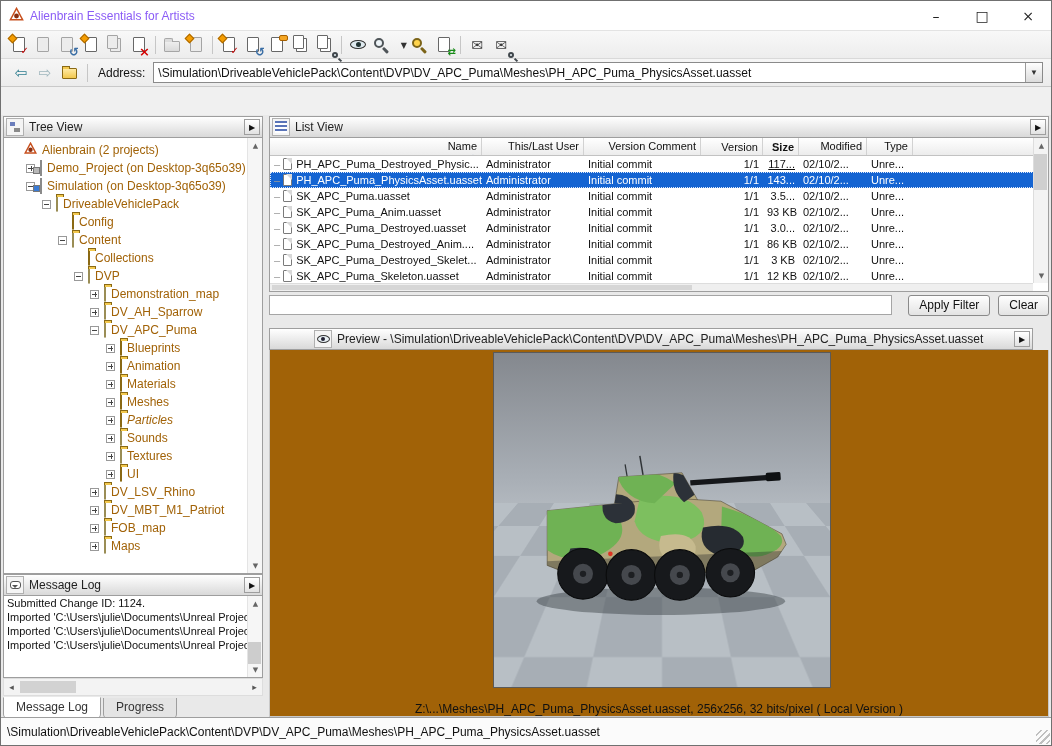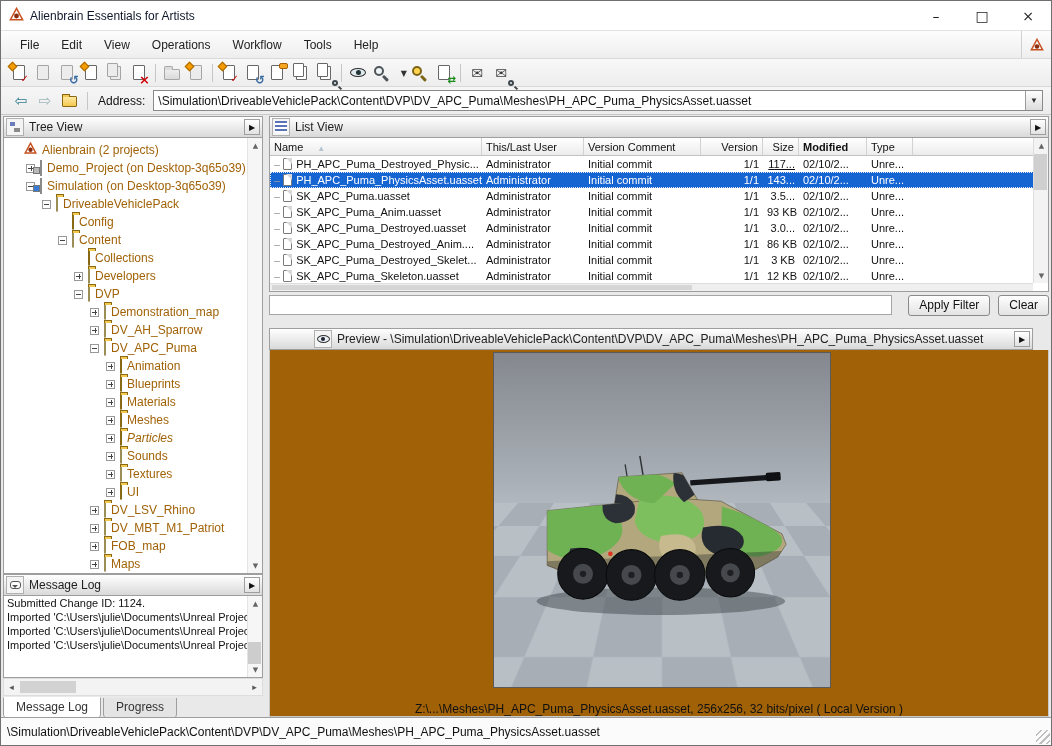--- a/index.html
+++ b/index.html
@@ -4,21 +4,21 @@
 <style>
   * { margin:0; padding:0; box-sizing:border-box; }
   html,body { width:1052px; height:746px; overflow:hidden;
     font-family:"Liberation Sans","DejaVu Sans",sans-serif; font-size:12px; color:#111; }
   .window { position:relative; width:1052px; height:746px; background:#f0f0f0;
     border:1px solid #707070; }
 
   
   .titlebar { height:30px; background:#fff; display:flex; align-items:center; border-bottom:1px solid #e3e3e3; }
   .titlebar .app-logo { margin:0 6px 0 8px; }
-  .title-text { font-size:12px; color:#0f172a; }
+  .title-text { font-size:12px; color:#8b5cf6; }
   .win-btns { margin-left:auto; display:flex; height:100%; }
   .win-btn { width:46px; height:100%; display:flex; align-items:center; justify-content:center;
     font-size:14px; color:#222; font-family:"DejaVu Sans",sans-serif; }
 
   
   .menubar { height:28px; background:linear-gradient(#fdfdfd,#eeeeee); border-bottom:1px solid #d9d9d9;
     display:flex; align-items:center; padding-left:8px; }
   .menu-item { padding:5px 11px; font-size:12px; color:#222; }
   .menu-logo { margin-left:auto; width:30px; height:100%; border-left:1px solid #d0d0d0;
     display:flex; align-items:center; justify-content:center; }
@@ -132,21 +132,21 @@
   .ml-hthumb { position:absolute; left:16px; top:2px; width:56px; height:12px; background:#d2d2d2; }
   .ml-harrow { position:absolute; top:1px; width:15px; height:14px; display:flex; align-items:center; justify-content:center; font-size:9px; color:#555; }
   .ml-tabs { position:absolute; top:582px; left:0; right:0; height:22px; display:flex; align-items:flex-start; }
   .tab { border:1px solid #9e9e9e; border-top:none; padding:2px 12px 4px; font-size:12px;
     border-radius:0 0 5px 5px; background:#e4e4e4; color:#333; margin-right:2px; }
   .tab.active { background:#fff; font-weight:normal; border-top:1px solid #fff; margin-top:-1px; }
 
   
   .lv-table { position:absolute; top:22px; left:0; right:0; height:154px; background:#fff; border:1px solid #9e9e9e; border-top:none; }
   .lv-headrow { display:flex; height:18px; background:linear-gradient(#ffffff,#ececec); border-bottom:1px solid #c2c2c2; }
-  .lv-hcell { border-right:1px solid #d2d2d2; font-size:11px; padding:2px 4px; white-space:nowrap; overflow:hidden; display:flex; align-items:flex-end; }
+  .lv-hcell { border-right:1px solid #d2d2d2; font-size:11px; padding:2px 4px; white-space:nowrap; overflow:hidden; display:flex; align-items:flex-end;flex-direction:column; }
   .lv-hcell .sort { color:#b5c4d2; font-size:8px; margin-left:14px; }
   .lv-hcell.r { justify-content:flex-end; }
   .lv-rows { position:relative; }
   .lv-row { display:flex; height:16px; align-items:center; font-size:11px; }
   .lv-row.sel { background:#1464d2; color:#fff; outline:1px dotted rgba(255,255,255,.85); outline-offset:-1px; }
   .lv-cell { padding:0 4px; white-space:nowrap; overflow:hidden; flex:0 0 auto; }
   .lv-cell.r { text-align:right; }
   .name-cell { display:flex; align-items:center; }
   .row-dash { color:#9a9a9a; margin-right:3px; }
   .row-doc { width:9px; height:12px; background:#fff; border:1px solid #7a7a7a; border-radius:1px; margin-right:4px; flex:0 0 9px; position:relative; }
@@ -194,35 +194,20 @@
         </svg>
     </span>
     <span class="title-text">Alienbrain Essentials for Artists</span>
     <div class="win-btns">
       <div class="win-btn">–</div>
       <div class="win-btn">□</div>
       <div class="win-btn">×</div>
     </div>
   </div>
 
-  <div class="menubar">
-    <span class="menu-logo" style="order:99">
-      <svg width="14" height="14" viewBox="0 0 16 16">
-          <path d="M8 1.5 L14.5 13.5 H1.5 Z" fill="none" stroke="#c8501e" stroke-width="1.6"></path>
-          <circle cx="8" cy="9.6" r="2.6" fill="#8a2f10"></circle>
-        </svg>
-    </span>
-  <span class="menu-item">File</span>
-      <span class="menu-item">Edit</span>
-      <span class="menu-item">View</span>
-      <span class="menu-item">Operations</span>
-      <span class="menu-item">Workflow</span>
-      <span class="menu-item">Tools</span>
-      <span class="menu-item">Help</span>
-    </div>
 
   <div class="toolbar">
       <div class="tbi">
         <span class="b-doc"></span>
         <span class="ovl o-star"></span>
         <span class="ovl o-check">✓</span>
       </div>
       <div class="tbi gray">
         <span class="b-doc"></span>
       </div>
@@ -355,25 +340,20 @@
               <span class="tgl"></span>
               <span class="tn-icon"><span class="ic-folder shared"></span></span>
               <span class="tn-label">Content</span>
             </div>
             <div class="tree-node" style="padding-left: 68px;">
               <span class="tgl-space"></span>
               <span class="tn-icon"><span class="ic-folder"></span></span>
               <span class="tn-label">Collections</span>
             </div>
             <div class="tree-node" style="padding-left: 68px;">
-              <span class="tgl plus"></span>
-              <span class="tn-icon"><span class="ic-folder shared"></span></span>
-              <span class="tn-label">Developers</span>
-            </div>
-            <div class="tree-node" style="padding-left: 68px;">
               <span class="tgl"></span>
               <span class="tn-icon"><span class="ic-folder shared"></span></span>
               <span class="tn-label">DVP</span>
             </div>
             <div class="tree-node" style="padding-left: 84px;">
               <span class="tgl plus"></span>
               <span class="tn-icon"><span class="ic-folder shared"></span></span>
               <span class="tn-label">Demonstration_map</span>
             </div>
             <div class="tree-node" style="padding-left: 84px;">
@@ -382,26 +362,26 @@
               <span class="tn-label">DV_AH_Sparrow</span>
             </div>
             <div class="tree-node" style="padding-left: 84px;">
               <span class="tgl"></span>
               <span class="tn-icon"><span class="ic-folder shared"></span></span>
               <span class="tn-label">DV_APC_Puma</span>
             </div>
             <div class="tree-node" style="padding-left: 100px;">
               <span class="tgl plus"></span>
               <span class="tn-icon"><span class="ic-folder"></span></span>
+              <span class="tn-label">Blueprints</span>
+            </div>
+            <div class="tree-node" style="padding-left: 100px;">
+              <span class="tgl plus"></span>
+              <span class="tn-icon"><span class="ic-folder"></span></span>
               <span class="tn-label">Animation</span>
-            </div>
-            <div class="tree-node" style="padding-left: 100px;">
-              <span class="tgl plus"></span>
-              <span class="tn-icon"><span class="ic-folder"></span></span>
-              <span class="tn-label">Blueprints</span>
             </div>
             <div class="tree-node" style="padding-left: 100px;">
               <span class="tgl plus"></span>
               <span class="tn-icon"><span class="ic-folder"></span></span>
               <span class="tn-label">Materials</span>
             </div>
             <div class="tree-node" style="padding-left: 100px;">
               <span class="tgl plus"></span>
               <span class="tn-icon"><span class="ic-folder open"></span></span>
               <span class="tn-label">Meshes</span>
@@ -503,24 +483,24 @@
             </div>
             <div class="lv-hcell" style="width: 102px; flex: 0 0 102px;">
               <span>This/Last User</span>
             </div>
             <div class="lv-hcell" style="width: 117px; flex: 0 0 117px;">
               <span>Version Comment</span>
             </div>
             <div class="lv-hcell r" style="width: 62px; flex: 0 0 62px;">
               <span>Version</span>
             </div>
-            <div class="lv-hcell r" style="width: 36px; flex: 0 0 36px;">
+            <div class="lv-hcell r" style="width: 36px; flex: 0 0 36px; font-weight: bold;">
               <span>Size</span>
             </div>
-            <div class="lv-hcell" style="width: 68px; flex: 0 0 68px; font-weight: bold;">
+            <div class="lv-hcell" style="width: 68px; flex: 0 0 68px;">
               <span>Modified</span>
             </div>
             <div class="lv-hcell" style="width: 46px; flex: 0 0 46px;">
               <span>Type</span>
             </div>
             <div class="lv-hcell" style="flex: 1 1 0%;"></div>
           </div>
         <div class="lv-rows" id="lv-rows">
             <div class="lv-row">
               <div class="lv-cell name-cell" style="width: 212px; flex: 0 0 212px;">

